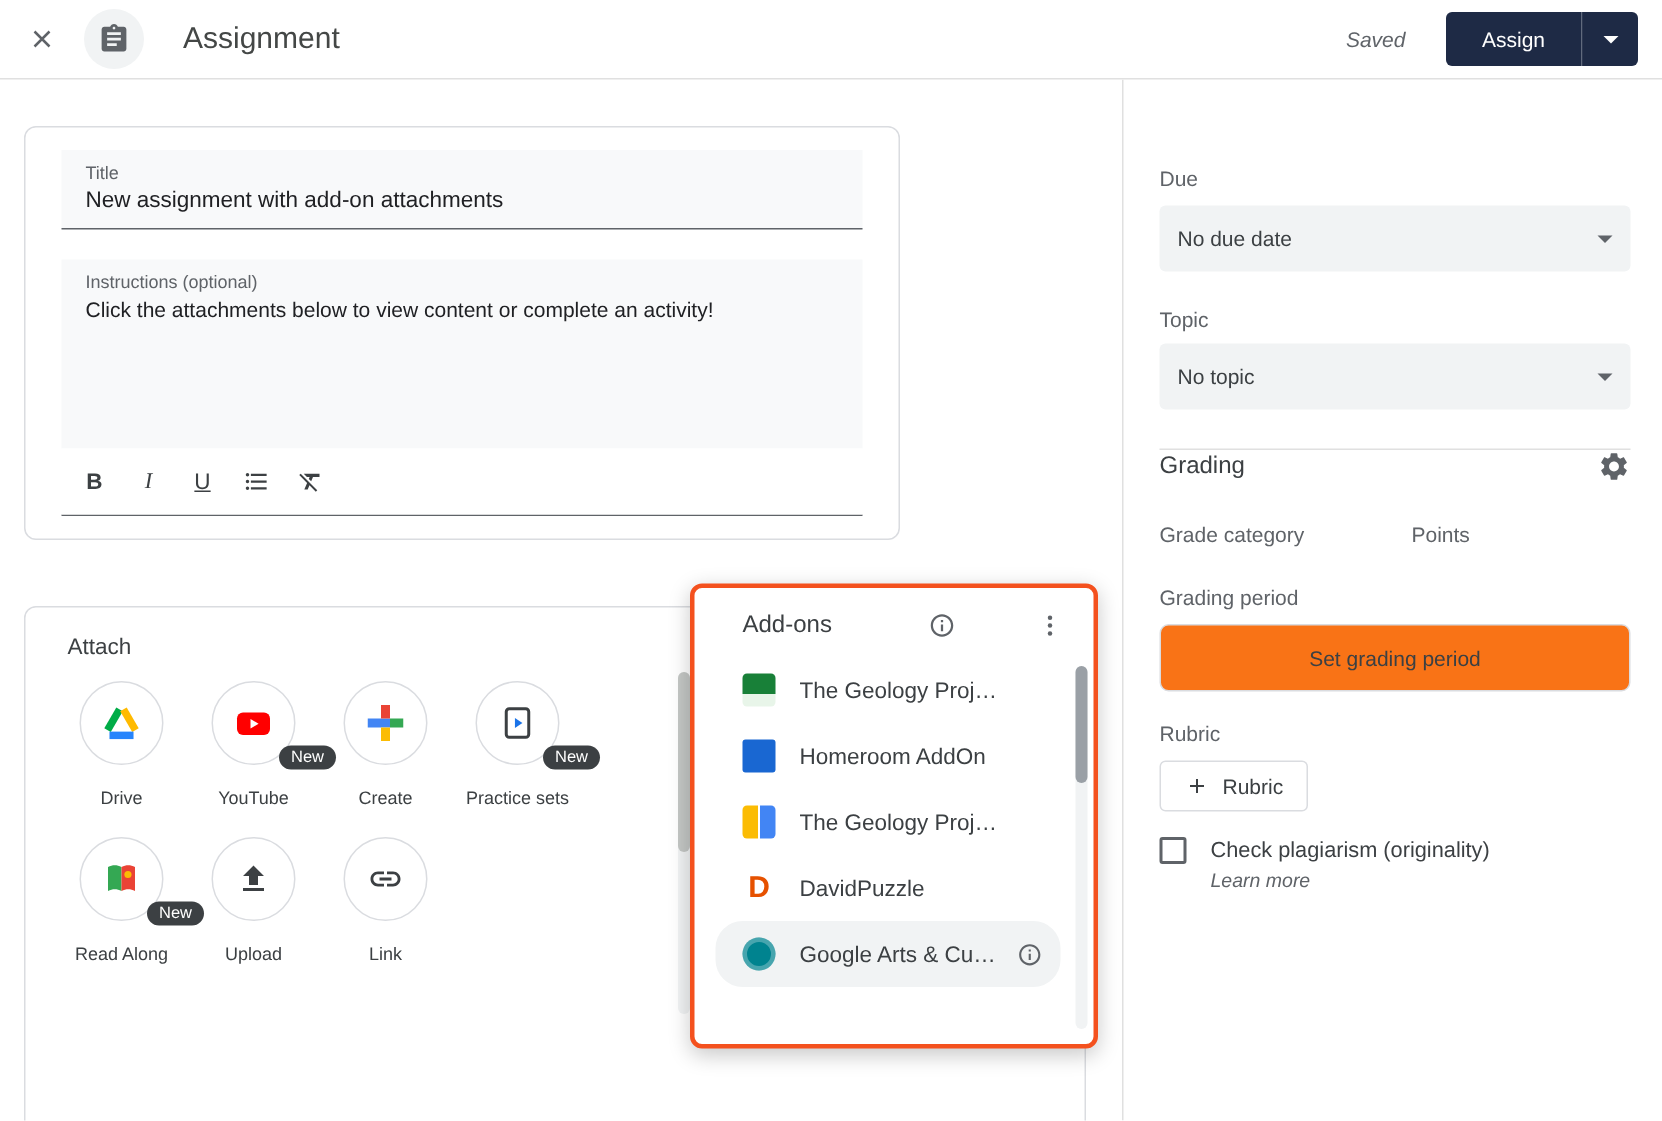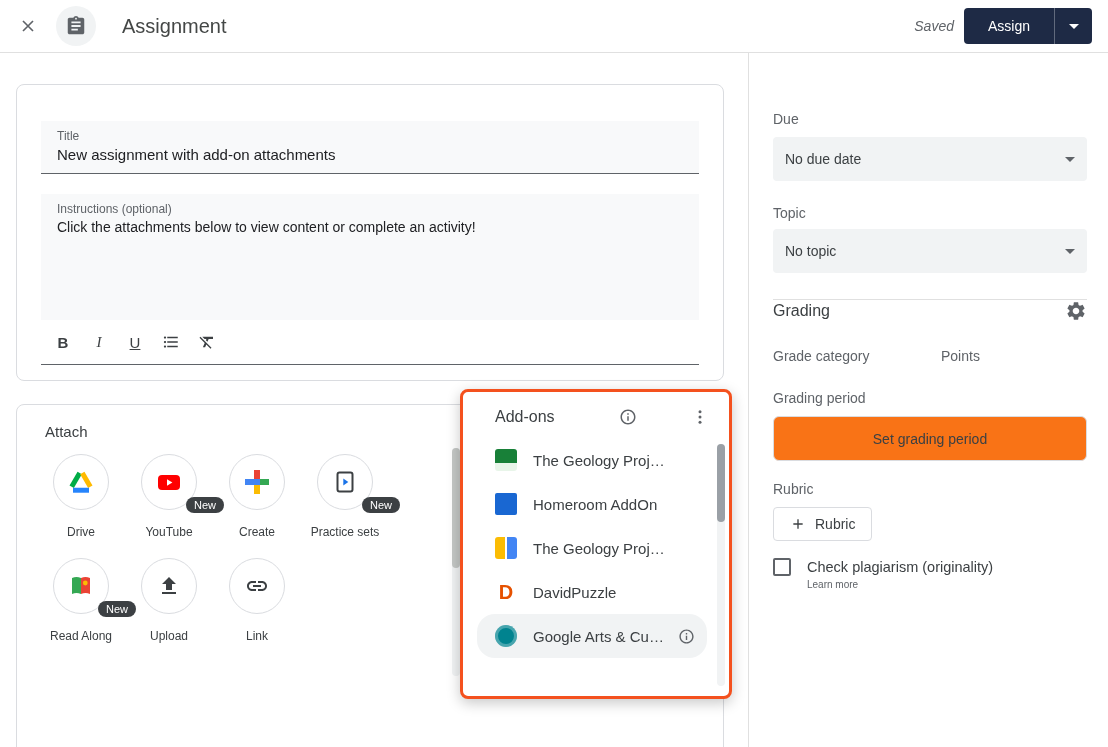--- a/index.html
+++ b/index.html
@@ -15,39 +15,39 @@
   
   .topbar {
     position: absolute; top: 0; left: 0; width: 100%; height: 53px;
     border-bottom: 1px solid #e0e0e0;
     display: flex; align-items: center; padding: 0 16px;
     background: #fff; z-index: 30;
   }
   .close-btn { width: 24px; height: 24px; display: flex; align-items: center; justify-content: center; cursor: pointer; margin-right: 16px; background: none; border: none; }
   .doc-badge { width: 40px; height: 40px; border-radius: 50%; background: #f1f3f4; display: flex; align-items: center; justify-content: center; }
   .topbar-title { font-size: 20px; font-weight: 400; color: #444746; margin-left: 26px; }
-  .topbar-right { margin-left: auto; display: flex; align-items: center; gap: 10px; justify-content: space-between; }
+  .topbar-right { margin-left: auto; display: flex; align-items: center; gap: 27px; justify-content: space-between; }
   .saved-status { font-size: 14px; font-style: italic; color: #5f6368; }
   .assign-split { display: flex; }
   .assign-main {
     height: 36px; padding: 0 24px; background: #1e2a45; color: #fff;
     font-size: 14px; font-weight: 500; font-family: inherit; border: none;
     border-radius: 4px 0 0 4px; cursor: pointer;
   }
   .assign-arrow {
     width: 38px; height: 36px; background: #1e2a45; border: none;
     border-left: 1px solid rgba(255,255,255,.3); border-radius: 0 4px 4px 0;
     display: flex; align-items: center; justify-content: center; cursor: pointer;
   }
   .caret { width: 0; height: 0; border-left: 5px solid transparent; border-right: 5px solid transparent; border-top: 5px solid #5f6368; }
   .caret.white { border-top-color: #fff; }
 
   
   .card { position: absolute; background: #fff; border: 1px solid #dadce0; border-radius: 8px; }
-  .card-form { left: 16px; top: 84px; width: 708px; padding: 36px 24px 15px; }
+  .card-form { left: 16px; top: 84px; width: 584px; padding: 15px 24px 15px; }
   .field { background: #f8f9fa; border-bottom: 1px solid #5f6368; }
   .field-label { display: block; font-size: 12px; color: #5f6368; padding: 8px 16px 0; }
   .field-value { font-size: 15px; color: #202124; padding: 3px 16px 10px; }
   .title-field { height: 53px; }
   .instr-wrap { margin-top: 20px; border-bottom: 1px solid #5f6368; }
   .instr-field { height: 126px; border-bottom: none; }
   .instr-field .field-value { font-size: 14px; }
   .toolbar { height: 44px; display: flex; align-items: center; padding-left: 8px; gap: 8px; background: #fff; }
   .tb-btn { width: 28px; height: 28px; display: flex; align-items: center; justify-content: center; background: none; border: none; border-radius: 4px; cursor: pointer; color: #3c4043; font-family: inherit; }
   .tb-bold { font-weight: 700; font-size: 15px; }
@@ -130,21 +130,21 @@
     font-size: 14px; font-weight: 500; color: #3c4043; font-family: inherit; cursor: pointer; margin-top: 10px;
   }
   .rubric-btn {
     display: inline-flex; align-items: center; gap: 9px; height: 34px; padding: 0 16px;
     background: #fff; border: 1px solid #dadce0; border-radius: 4px; font-size: 14px;
     font-weight: 500; color: #3c4043; font-family: inherit; cursor: pointer; margin-top: 10px;
   }
   .plag-row { display: flex; margin-top: 16px; gap: 16px; align-items: flex-start; }
   .checkbox { width: 18px; height: 18px; border: 2px solid #5f6368; border-radius: 2px; flex: none; margin-top: 1px; cursor: pointer; }
   .plag-label { font-size: 14.5px; color: #3c4043; line-height: 20px; }
-  .learn-more { display: block; font-size: 10px; color: #5f6368; margin-top: 2px; text-decoration: none; cursor: pointer; }
+  .learn-more { display: block; font-size: 13px; color: #5f6368; margin-top: 2px; text-decoration: none; cursor: pointer; font-style: italic; }
 </style>
 </head>
 <body>
 
 <header class="topbar">
   <button class="close-btn">
     <svg width="20" height="20" viewBox="0 0 24 24">
         <path d="M6 6 L18 18 M18 6 L6 18" stroke="#5f6368" stroke-width="2" fill="none"></path>
       </svg>
   </button>

